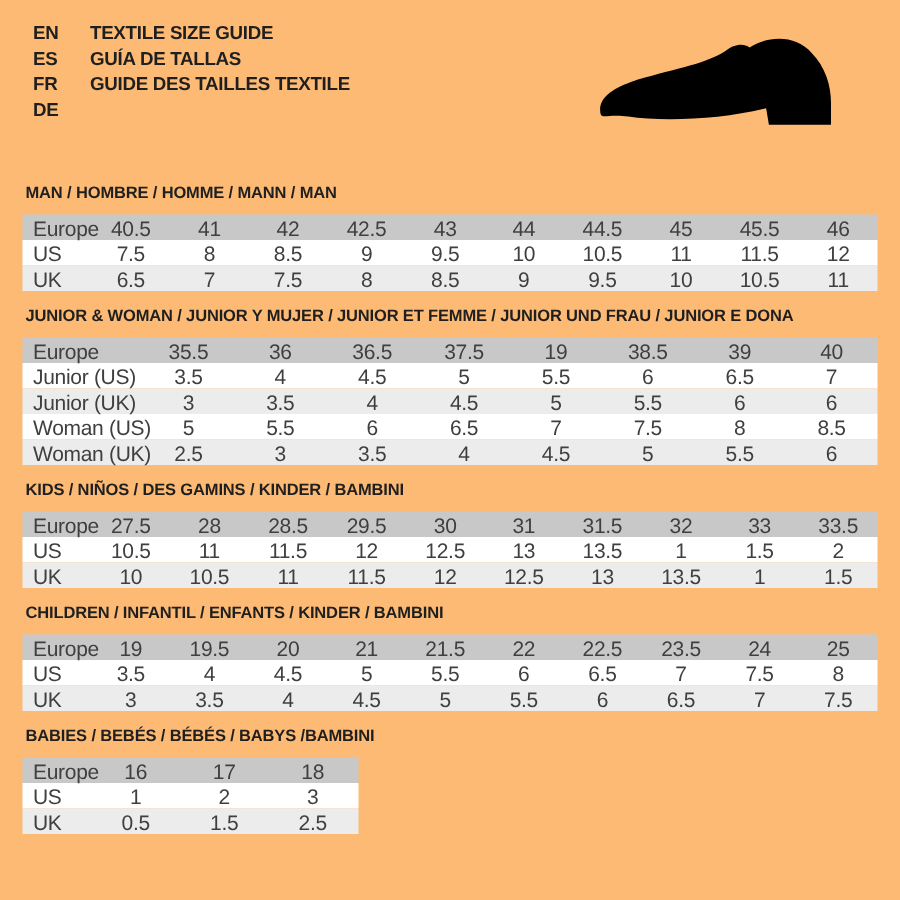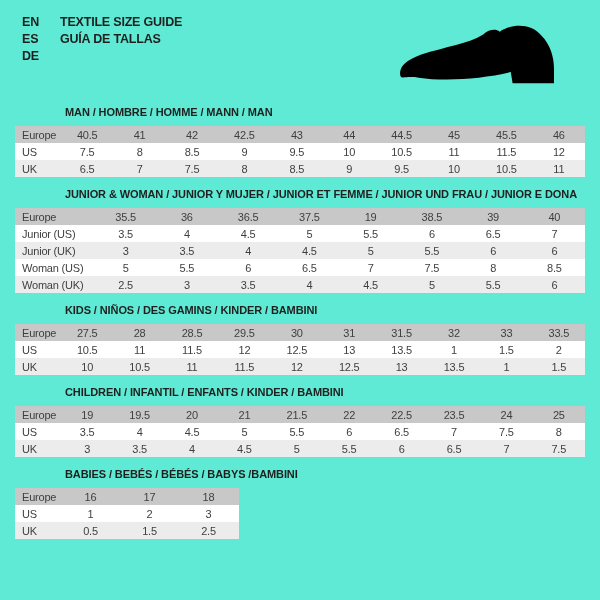--- a/index.html
+++ b/index.html
@@ -6,21 +6,21 @@
   html, body { background: #ffffff; }
   body {
     width: 600px; height: 600px;
     font-family: "Liberation Sans", sans-serif;
     color: #1f1f1f;
     overflow: hidden;
   }
   .page {
     position: relative;
     width: 600px; height: 600px;
-    background: #5eead4;
+    background: #fdba74;
   }
 
   
   .header { position: relative; padding: 14px 0 0 22px; }
   .lang-list { display: flex; flex-direction: column; }
   .lang-row { display: flex; line-height: 17px; font-size: 12.5px; font-weight: bold; letter-spacing: -0.2px; }
   .lang-code { width: 38px; flex: 0 0 38px; }
   .category-line {
     margin-top: 10px;
     font-size: 13.5px; font-weight: bold; letter-spacing: -0.2px;
@@ -32,25 +32,24 @@
   }
   .shoe-wrap svg { width: 100%; height: 100%; }
 
   
   .tables { margin-top: 40px; padding: 0 15px; }
   .size-section { margin-bottom: 10px; }
   .section-title {
     font-size: 11px; font-weight: bold; letter-spacing: -0.1px;
     line-height: 15px; margin-bottom: 6px; padding-left: 2px;
     color: #1f1f1f;
-    margin-left: 48px;
   }
   .trow {
     display: grid; height: 17px; align-items: center;
-    font-size: 11px; letter-spacing: -0.2px; color: #3f3f3f;
+    font-size: 14px; letter-spacing: -0.2px; color: #3f3f3f;
   }
   .layout-wide .trow   { grid-template-columns: 46px repeat(10, 1fr); }
   .layout-junior .trow { grid-template-columns: 80px repeat(8, 1fr); }
   .layout-babies .trow { grid-template-columns: 46px repeat(3, 59px); width: 224px; }
   .trow-head  { background: #c8c8c8; }
   .trow-plain { background: #ffffff; }
   .trow-alt   { background: #ececec; }
   .tlabel { padding-left: 7px; text-align: left; white-space: nowrap; }
   .tcell  { text-align: center; }
 </style>
@@ -61,20 +60,24 @@
 
   <div class="header">
     <div class="lang-list">
       <div class="lang-row">
         <span class="lang-code">EN</span>
         <span class="lang-label">TEXTILE SIZE GUIDE</span>
       </div>
       <div class="lang-row">
         <span class="lang-code">ES</span>
         <span class="lang-label">GUÍA DE TALLAS</span>
+      </div>
+      <div class="lang-row">
+        <span class="lang-code">FR</span>
+        <span class="lang-label">GUIDE DES TAILLES TEXTILE</span>
       </div>
       <div class="lang-row">
         <span class="lang-code">DE</span>
       </div>
     </div>
 
 
     <div class="shoe-wrap">
       <svg viewBox="0 0 200 100" xmlns="http://www.w3.org/2000/svg" aria-hidden="true">
         <path fill="#000000" d="M8,65

